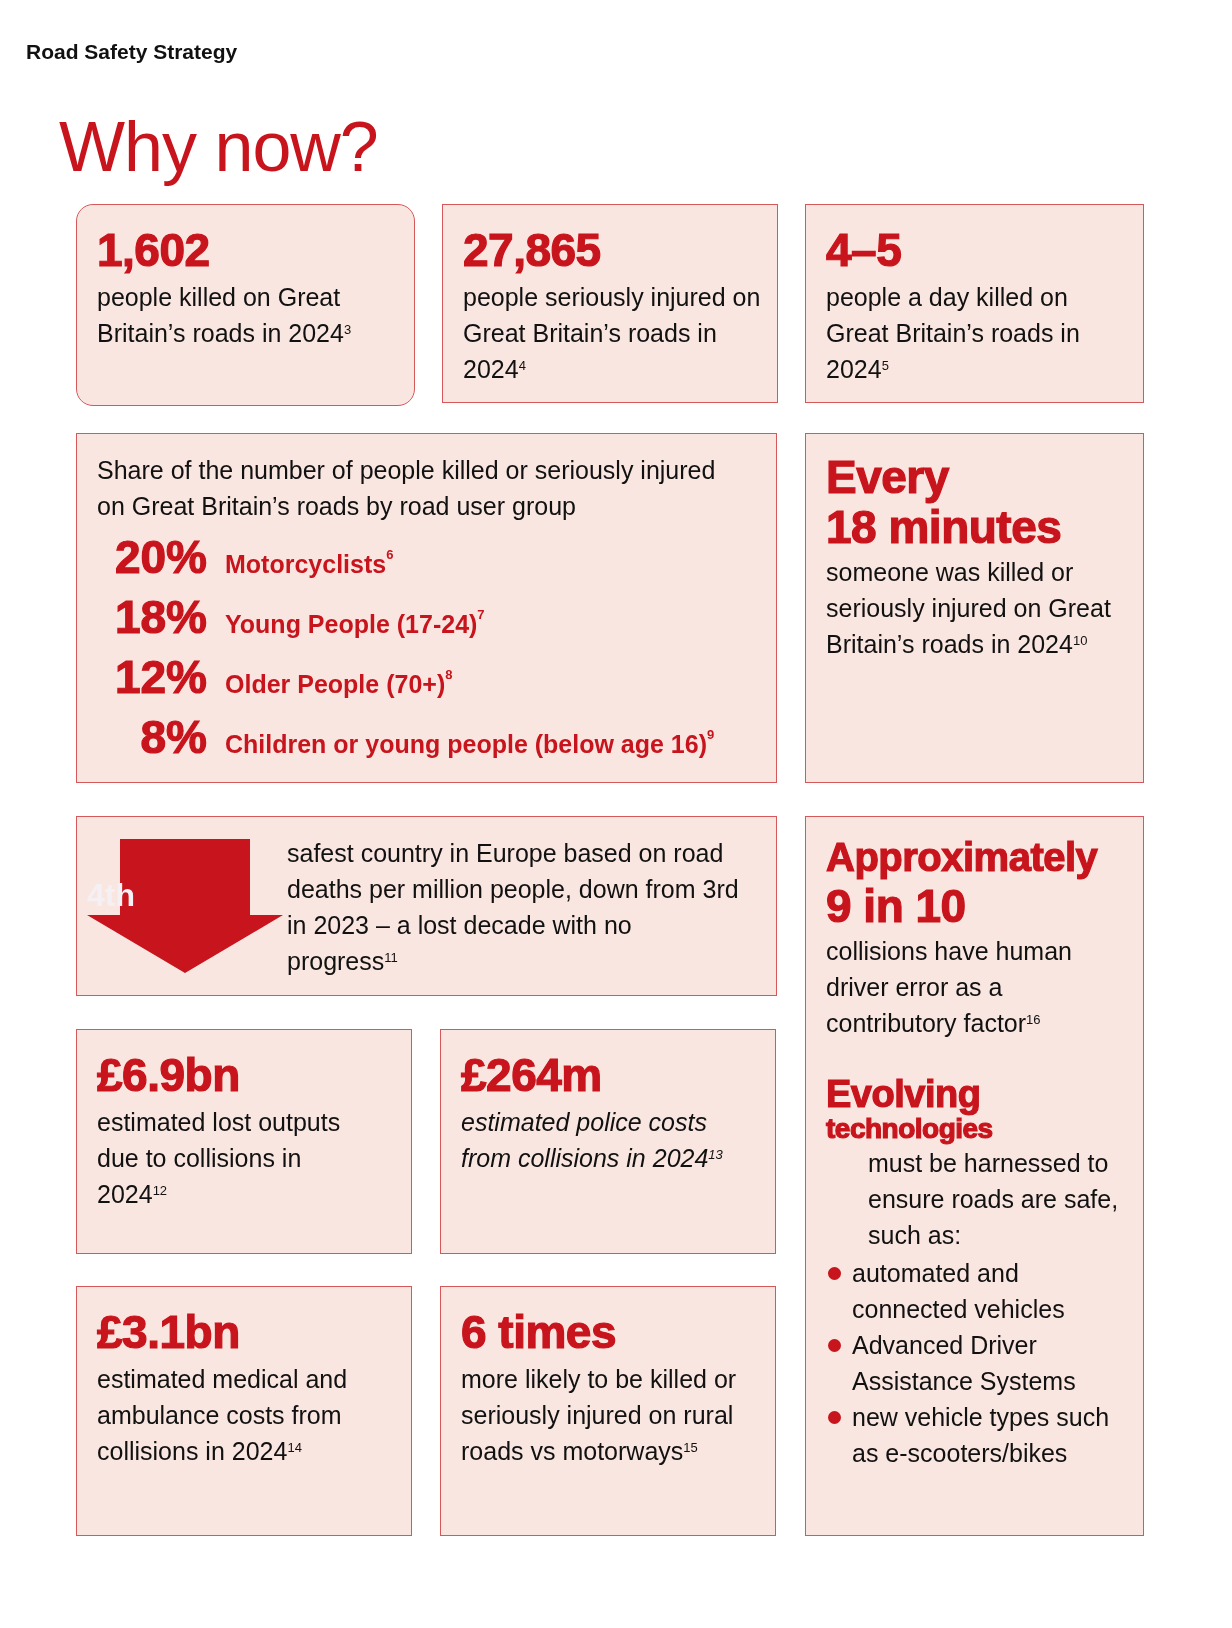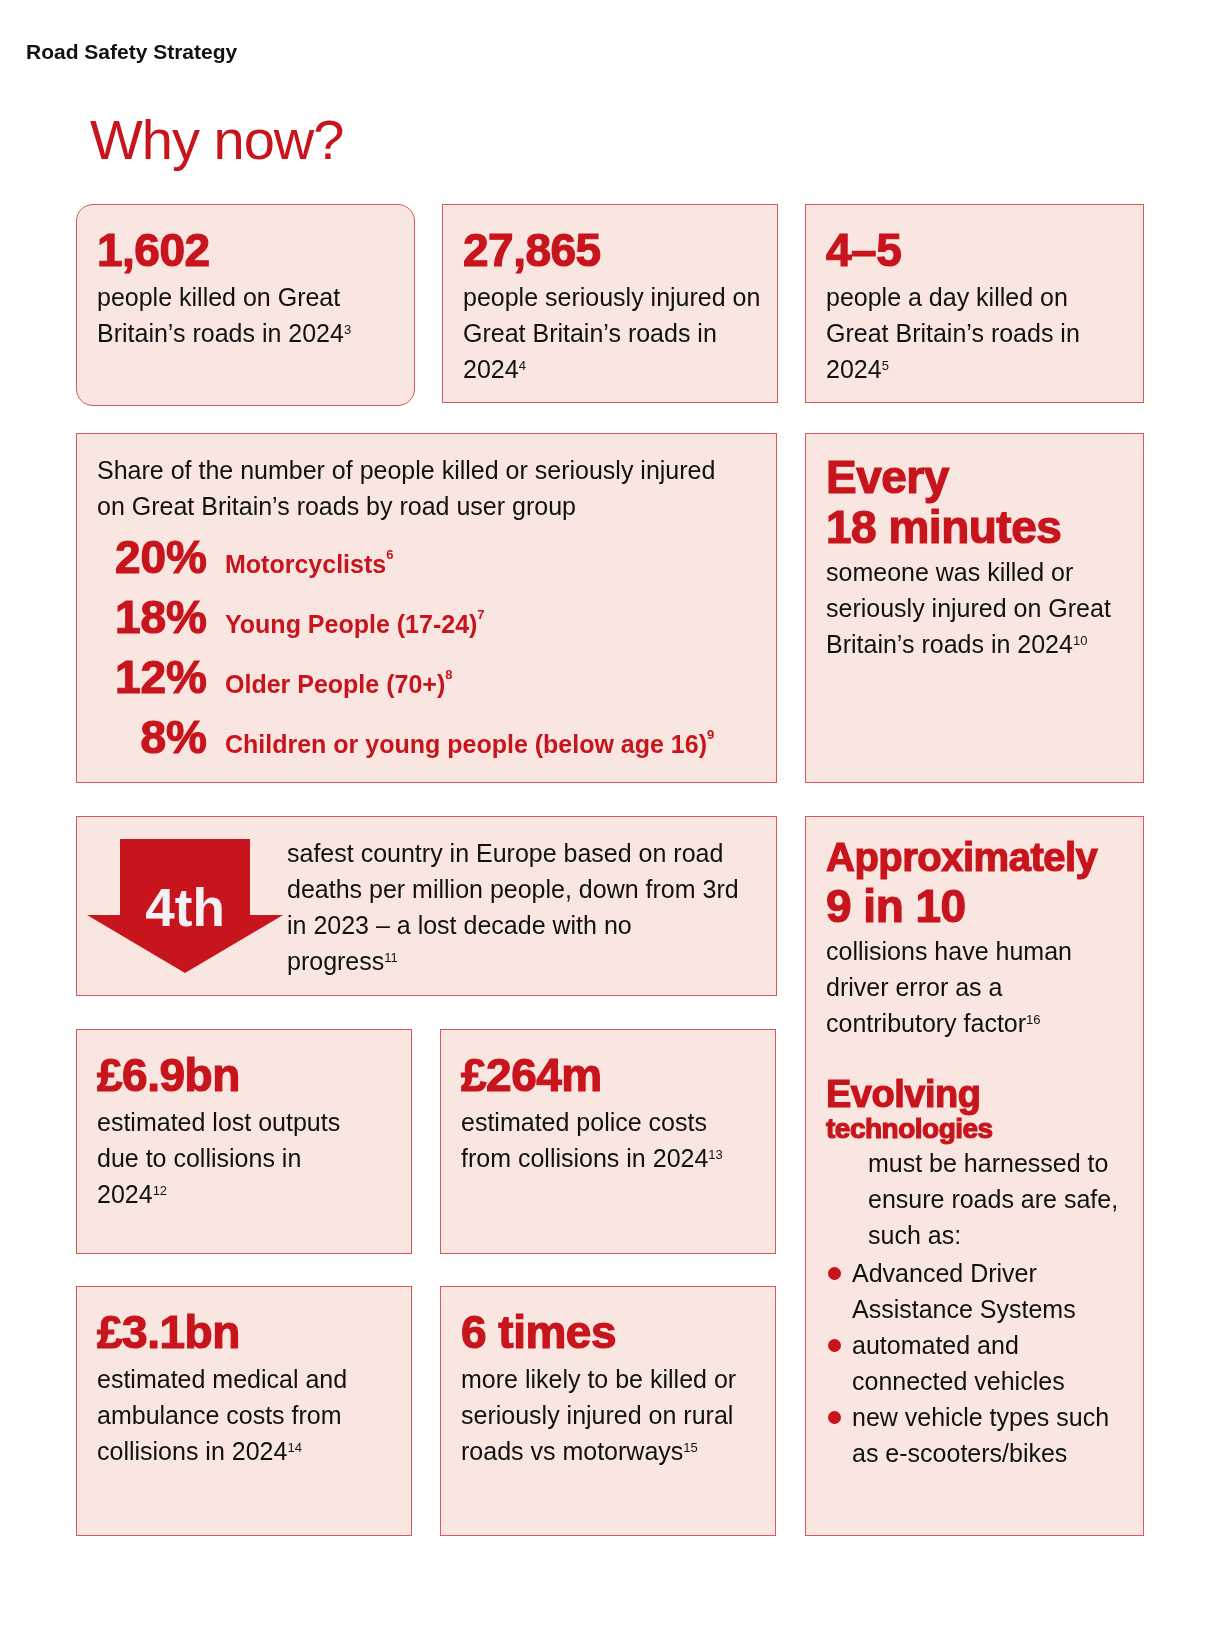--- a/index.html
+++ b/index.html
@@ -6,22 +6,22 @@
     body {
       width: 1232px; height: 1628px; background: #ffffff;
       position: relative; overflow: hidden;
       font-family: "Liberation Sans", sans-serif; color: #111111;
     }
     .header {
       position: absolute; left: 26px; top: 40px;
       font-size: 21px; font-weight: bold; color: #111;
     }
     .title {
-      position: absolute; left: 90px; top: 112px;
-      font-size: 56px; color: #c8141c; letter-spacing: -1px;
+      position: absolute; left: 59px; top: 112px;
+      font-size: 70px; color: #c8141c; letter-spacing: -1px;
       font-weight: normal; line-height: 1;
     }
     .card {
       position: absolute; box-sizing: border-box;
       background: #fae6e1; border: 1.5px solid #d5585a;
     }
     .big {
       font-weight: 900; color: #c8141c; font-size: 46px;
       line-height: 1; letter-spacing: -0.5px;
       font-family: "Liberation Sans", sans-serif;
@@ -32,21 +32,21 @@
     .pad { position: absolute; left: 20px; top: 22px; right: 12px; }
 
     
     .share-intro { font-size: 25px; line-height: 36px; }
     .share-row { display: flex; align-items: baseline; height: 60px; }
     .share-pct { width: 114px; text-align: right; font-size: 46px; font-weight: 900; color: #c8141c; -webkit-text-stroke: 1.2px #c8141c; }
     .share-label { margin-left: 18px; font-size: 25px; font-weight: bold; color: #c8141c; }
 
     
     .arrow-wrap { position: absolute; left: 10px; top: 22px; width: 196px; height: 134px; }
-    .arrow-text { position: absolute; left: 0; width: 196px; top: 38px; text-align: center; color: #f4f0f4; font-size: 53px; font-weight: 900; }
+    .arrow-text { position: absolute; left: 0; width: 196px; top: 38px; color: #f4f0f4; font-size: 32px; font-weight: 900; }
 
     ul.bullets { list-style: none; margin: 0; padding: 0; }
     ul.bullets li { position: relative; padding-left: 26px; font-size: 25px; line-height: 36px; }
     ul.bullets li .dot { position: absolute; left: 2px; top: 12px; width: 13px; height: 13px; border-radius: 50%; background: #c8141c; }
   </style>
 </head>
 <body>
 
 <div class="header">Road Safety Strategy</div>
 <div class="title">Why now?</div>
@@ -116,38 +116,38 @@
 
 <div class="card" style="left:805px;top:816px;width:339px;height:720px;padding-left:40px;">
   <div class="pad" style="top:20px;">
     <div class="big" style="font-size:40px;">Approximately</div>
     <div class="big" style="margin-top:6px;">9 in 10</div>
     <div class="body" style="margin-top:4px;width:290px;"><span>collisions have human driver error as a contributory factor</span><sup>16</sup></div>
     <div class="big" style="font-size:38px;margin-top:34px;">Evolving</div>
     <div class="big" style="font-size:28px;margin-top:2px;">technologies</div>
     <div class="body" style="margin-top:2px;width:290px;margin-left:42px;">must be harnessed to ensure roads are safe, such as:</div>
     <ul class="bullets" style="margin-top:2px;width:300px;">
+      <li><span class="dot"></span><span>automated and connected vehicles</span></li>
       <li><span class="dot"></span><span>Advanced Driver Assistance Systems</span></li>
-      <li><span class="dot"></span><span>automated and connected vehicles</span></li>
       <li><span class="dot"></span><span>new vehicle types such as e-scooters/bikes</span></li>
     </ul>
   </div>
 </div>
 
 <div class="card" style="left:76px;top:1029px;width:336px;height:225px;">
   <div class="pad">
     <div class="big">£6.9bn</div>
     <div class="body" style="margin-top:6px;width:280px;"><span>estimated lost outputs due to collisions in 2024</span><sup>12</sup></div>
   </div>
 </div>
 
 <div class="card" style="left:440px;top:1029px;width:336px;height:225px;">
   <div class="pad">
     <div class="big">£264m</div>
-    <div class="body" style="margin-top:6px;width:300px;"><span>estimated police costs from collisions in 2024</span><sup>13</sup></div>
+    <div class="body" style="margin-top:6px;width:300px;font-style:italic;"><span>estimated police costs from collisions in 2024</span><sup>13</sup></div>
   </div>
 </div>
 
 <div class="card" style="left:76px;top:1286px;width:336px;height:250px;">
   <div class="pad">
     <div class="big">£3.1bn</div>
     <div class="body" style="margin-top:6px;width:300px;"><span>estimated medical and ambulance costs from collisions in 2024</span><sup>14</sup></div>
   </div>
 </div>
 

